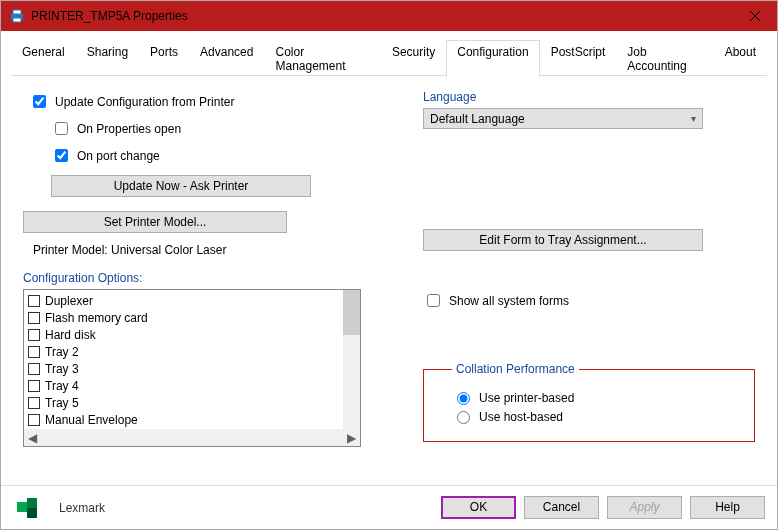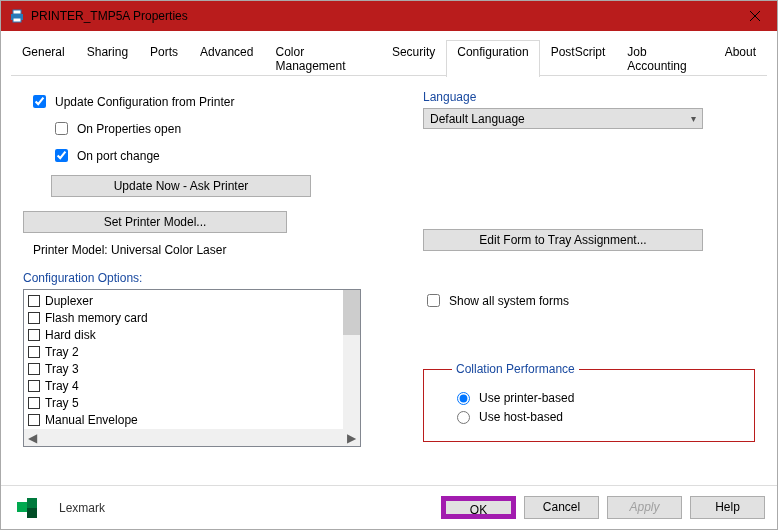--- a/index.html
+++ b/index.html
@@ -34,21 +34,21 @@
   .vscroll { position: absolute; top: 0; right: 0; bottom: 17px; width: 17px; background: #f0f0f0; }
   .vscroll .thumb { position: absolute; top: 0; left: 0; right: 0; height: 45px; background: #cdcdcd; }
   .hscroll { position: absolute; left: 0; right: 0; bottom: 0; height: 17px; background: #f0f0f0; display: flex; justify-content: space-between; align-items: center; }
   .hscroll .arrow { width: 17px; text-align: center; color: #606060; }
   .select { width: 280px; height: 21px; border: 1px solid #adadad; background: #e1e1e1; display: flex; align-items: center; padding: 0 6px; justify-content: space-between; cursor: pointer; }
   .select .chev { font-size: 10px; color: #555; }
   .radio-row { display: flex; align-items: flex-end; gap: 6px; margin: 3px 0; }
   .footer { height: 44px; display: flex; align-items: center; padding: 0 12px 0 16px; border-top: 1px solid #ddd; gap: 8px; }
   .footer .spacer { flex: 1; }
   .footer-btn { width: 75px; height: 23px; border: 1px solid #adadad; background: #e1e1e1; text-align: center; line-height: 21px; cursor: pointer; }
-  .footer-btn.default { border: 5px solid #a21caf; line-height: 19px; margin-left: 24px; }
+  .footer-btn.default { border: 2px solid #a21caf; line-height: 19px; margin-left: 24px; }
   .footer-btn.disabled { color: #a0a0a0; cursor: default; font-style: italic; }
   .brand { display: flex; align-items: center; gap: 22px; font-size: 18px; color: #333; }
   .brand svg { width: 20px; height: 20px; }
   fieldset.lang { border: none; padding: 0; }
   fieldset.coll { margin-top: 50px; padding-bottom: 14px; }
 </style>
 </head>
 <body>
 
 <div class="window">

